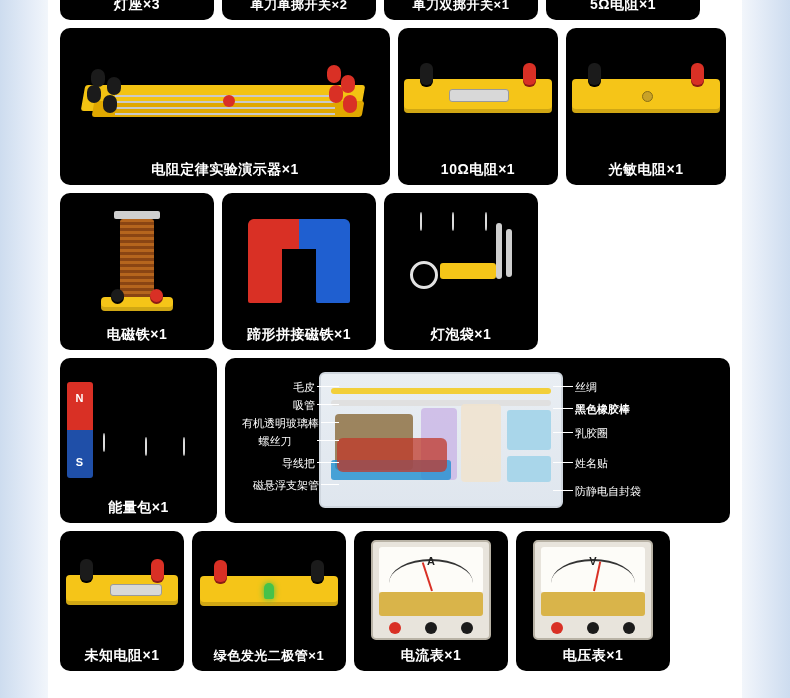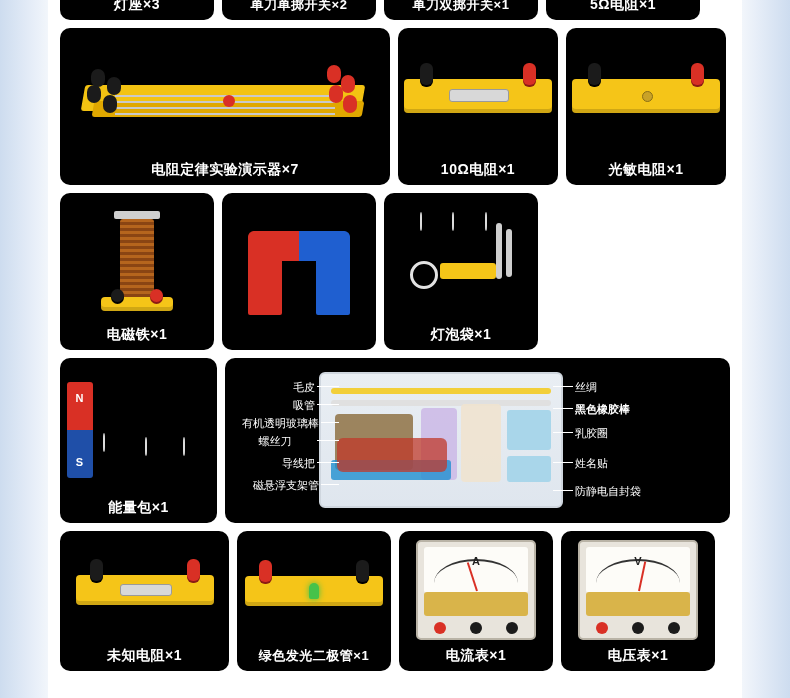--- a/index.html
+++ b/index.html
@@ -152,21 +152,21 @@
             <div class="knob" style="left:32px;top:26px;"></div>
             <div class="knob" style="left:12px;top:34px;"></div>
             <div class="knob" style="left:28px;top:44px;"></div>
             <div class="knobr" style="left:252px;top:14px;"></div>
             <div class="knobr" style="left:266px;top:24px;"></div>
             <div class="knobr" style="left:254px;top:34px;"></div>
             <div class="knobr" style="left:268px;top:44px;"></div>
             <div class="redball" style="left:148px;top:44px;"></div>
           </div>
         </div>
-        <div class="cap">电阻定律实验演示器×7</div>
+        <div class="cap">电阻定律实验演示器×1</div>
       </div>
 
       <div class="card" style="width:160px;height:157px;">
         <div class="art">
           <div class="board base">
             <div class="post tall black" style="left:16px;"></div>
             <div class="post tall red" style="right:16px;"></div>
             <div class="body"></div>
           </div>
         </div>
@@ -202,20 +202,21 @@
 
 
       <div class="card" style="width:154px;height:157px;">
         <div class="art">
           <div class="horse">
             <div class="left"></div>
               <div class="right"></div>
               <div class="top"></div>
           </div>
         </div>
+        <div class="cap">蹄形拼接磁铁×1</div>
       </div>
 
       <div class="card" style="width:154px;height:157px;">
         <div class="art">
           <div style="position:relative;width:130px;height:104px;">
             <div style="position:absolute;left:22px;top:4px;">
               <span class="bulb"><span class="glass"></span><span class="screw"></span></span>
               <span class="bulb"><span class="glass"></span><span class="screw"></span></span>
               <span class="bulb"><span class="glass"></span><span class="screw"></span></span>
             </div>
@@ -288,21 +289,21 @@
           <div class="lead" style="left:322px;top:22px;width:20px;"></div>
           <div class="lead" style="left:322px;top:44px;width:20px;"></div>
           <div class="lead" style="left:322px;top:68px;width:20px;"></div>
           <div class="lead" style="left:322px;top:98px;width:20px;"></div>
           <div class="lead" style="left:322px;top:126px;width:20px;"></div>
         </div>
       </div>
     </div>
 
     <div class="row">
-      <div class="card" style="width:169px;height:140px;">
+      <div class="card" style="width:124px;height:140px;">
         <div class="art">
           <div class="board base" style="width:138px;height:30px;">
             <div class="post tall black" style="left:14px;"></div>
             <div class="post tall red" style="right:14px;"></div>
             <div style="position:absolute;left:44px;top:9px;width:50px;height:10px;background:#d8d8d8;border-radius:3px;border:1px solid #9a9a9a;"></div>
           </div>
         </div>
         <div class="cap">未知电阻×1</div>
       </div>
 

